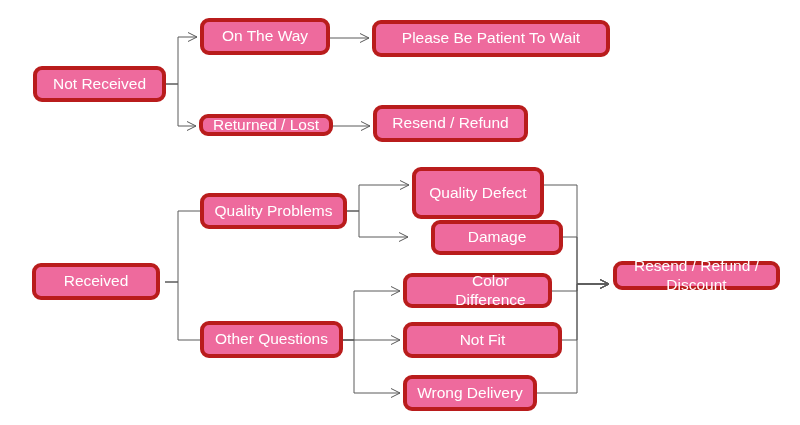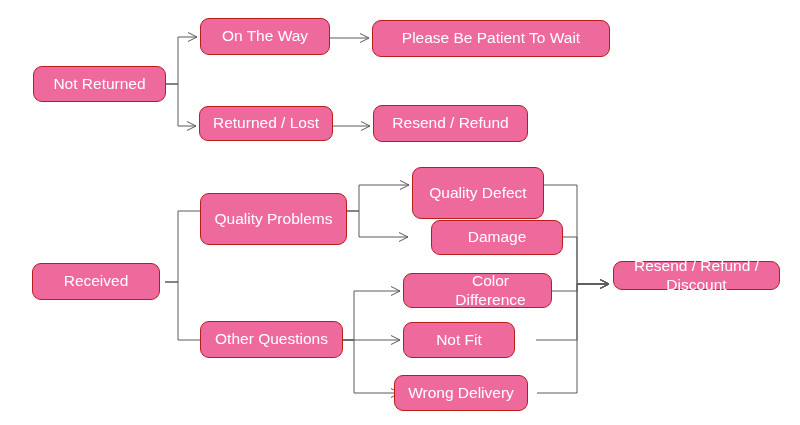--- a/index.html
+++ b/index.html
@@ -31,21 +31,21 @@
   .edge-arrowhead {
     fill: none;
     stroke: #5a5a5a;
     stroke-width: 1;
     stroke-linejoin: miter;
   }
   .node {
     position: absolute;
     box-sizing: border-box;
     background: #ee6a9d;
-    border: 1px solid #b91c1c;
+    border: 4px solid #b91c1c;
     border-radius: 9px;
     color: #ffffff;
     font-size: 15.5px;
     line-height: 1.2;
     display: flex;
     align-items: center;
     justify-content: center;
     text-align: center;
     padding: 2px 6px;
   }
@@ -80,27 +80,27 @@
       <polyline points="543,237 577,237 577,284 609,284" class="edge-line"></polyline>
       <path d="M 600 279.5 L 609 284 L 600 288.5" class="edge-arrowhead"></path>
       <polyline points="552,291 577,291 577,284 609,284" class="edge-line"></polyline>
       <path d="M 600 279.5 L 609 284 L 600 288.5" class="edge-arrowhead"></path>
       <polyline points="536,340 577,340 577,284 609,284" class="edge-line"></polyline>
       <path d="M 600 279.5 L 609 284 L 600 288.5" class="edge-arrowhead"></path>
       <polyline points="537,393 577,393 577,284 609,284" class="edge-line"></polyline>
       <path d="M 600 279.5 L 609 284 L 600 288.5" class="edge-arrowhead"></path>
     </svg>
 
-<div class="node" style="left: 33px; top: 66px; width: 133px; height: 36px;">Not Returned</div>
+<div class="node" style="left: 33px; top: 66px; width: 133px; height: 36px;">Not Received</div>
     <div class="node" style="left: 200px; top: 18px; width: 130px; height: 37px;">On The Way</div>
     <div class="node" style="left: 372px; top: 20px; width: 238px; height: 37px;">Please Be Patient To Wait</div>
-    <div class="node" style="left: 199px; top: 106px; width: 134px; height: 35px;">Returned / Lost</div>
+    <div class="node" style="left: 199px; top: 114px; width: 134px; height: 22px;">Returned / Lost</div>
     <div class="node" style="left: 373px; top: 105px; width: 155px; height: 37px;">Resend / Refund</div>
     <div class="node" style="left: 32px; top: 263px; width: 128px; height: 37px;">Received</div>
-    <div class="node" style="left: 200px; top: 193px; width: 147px; height: 52px;">Quality Problems</div>
+    <div class="node" style="left: 200px; top: 193px; width: 147px; height: 36px;">Quality Problems</div>
     <div class="node" style="left: 200px; top: 321px; width: 143px; height: 37px;">Other Questions</div>
     <div class="node" style="left: 412px; top: 167px; width: 132px; height: 52px;">Quality Defect</div>
     <div class="node" style="left: 411px; top: 220px; width: 132px; height: 35px; margin-left: 20px;">Damage</div>
     <div class="node" style="left: 403px; top: 273px; width: 149px; height: 35px; padding-left: 32px;">Color Difference</div>
-    <div class="node" style="left: 403px; top: 322px; width: 112px; height: 36px;">Not Fit</div>
-    <div class="node" style="left: 394px; top: 375px; width: 134px; height: 36px;">Wrong Delivery</div>
+    <div class="node" style="left: 403px; top: 322px; width: 159px; height: 36px;">Not Fit</div>
+    <div class="node" style="left: 403px; top: 375px; width: 134px; height: 36px;">Wrong Delivery</div>
     <div class="node" style="left: 613px; top: 261px; width: 167px; height: 29px;">Resend / Refund / Discount</div>
   </div>
 
 </body></html>

